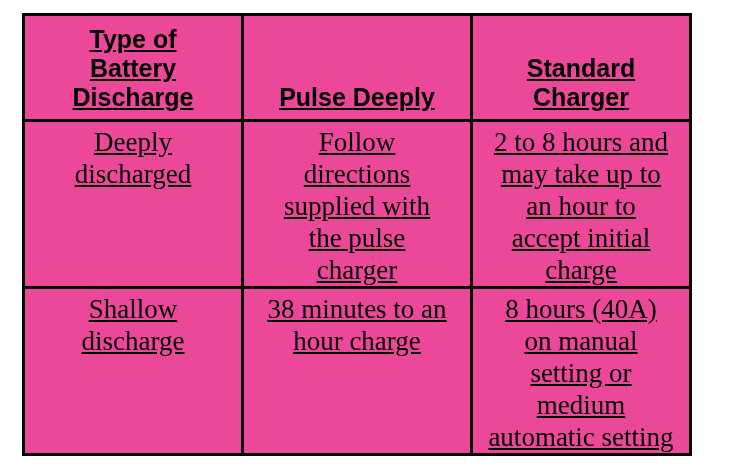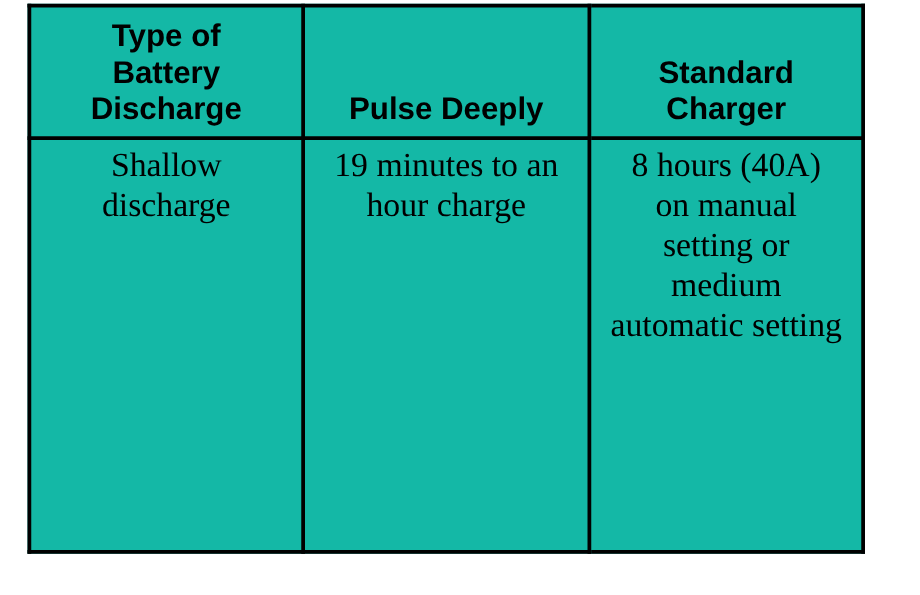--- a/index.html
+++ b/index.html
@@ -10,27 +10,28 @@
   .page {
     position: relative;
     width: 736px;
     height: 476px;
     background: #ffffff;
     overflow: hidden;
   }
   table.battery-table {
     position: absolute;
     left: 22px;
-    top: 3px;
+    top: 13px;
     width: 667px;
     height: 440px;
     border-collapse: collapse;
     table-layout: fixed;
-    background: #14b8a6;
+    background: #ec4899;
     color: #000000;
+    text-decoration: underline;
   }
   table.battery-table th,
   table.battery-table td {
     border: 3px solid #000000;
     text-align: center;
     white-space: pre-line;
     overflow: hidden;
     padding: 0;
   }
   table.battery-table th {
@@ -67,24 +68,38 @@
       <tr class="header-row">
         <th>Type of
 Battery
 Discharge</th>
         <th>Pulse Deeply</th>
         <th>Standard
 Charger</th>
       </tr>
     </thead>
     <tbody>
+      <tr class="body-row-1">
+        <td>Deeply
+discharged</td>
+        <td>Follow
+directions
+supplied with
+the pulse
+charger</td>
+        <td>2 to 8 hours and
+may take up to
+an hour to
+accept initial
+charge</td>
+      </tr>
       <tr class="body-row-2">
         <td>Shallow
 discharge</td>
-        <td>19 minutes to an
+        <td>38 minutes to an
 hour charge</td>
         <td>8 hours (40A)
 on manual
 setting or
 medium
 automatic setting</td>
       </tr>
     </tbody>
   </table>
 </div>

